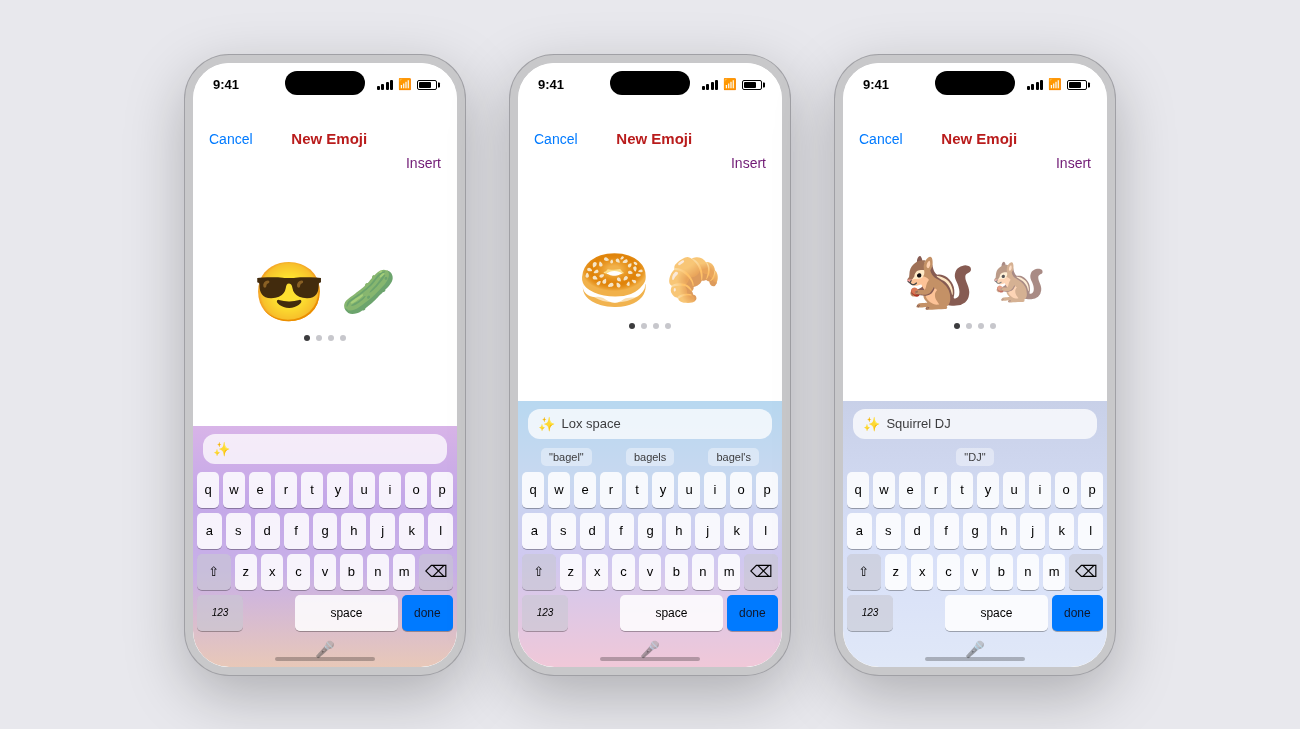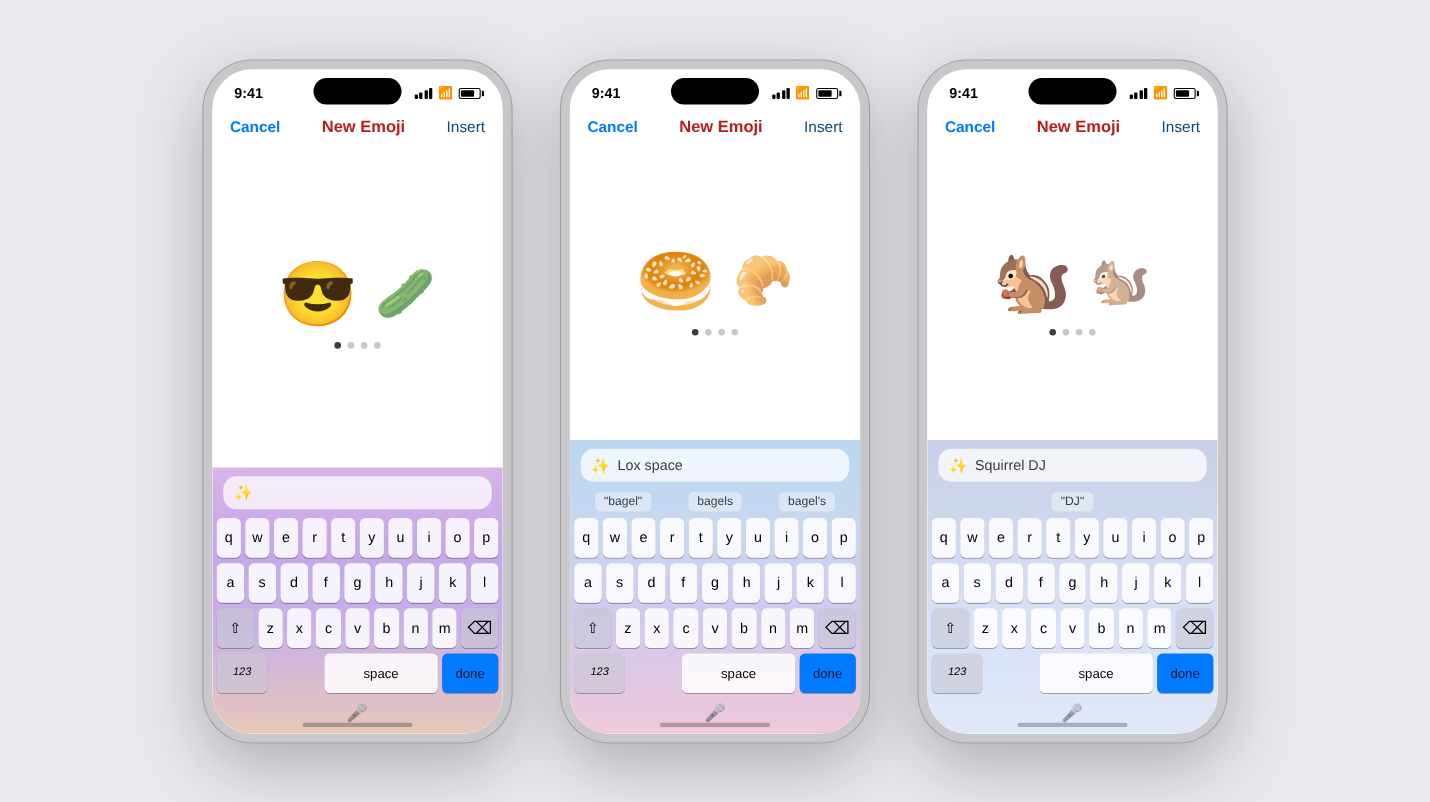--- a/index.html
+++ b/index.html
@@ -128,31 +128,32 @@
       display: flex;
       justify-content: space-between;
       align-items: center;
       padding: 6px 16px 8px;
       background: #fff;
       flex-shrink: 0;
     }
     .nav-cancel {
       color: #007AFF;
       font-size: 14px;
-      font-weight: 700;
+      font-weight: 400;
     }
     .nav-title {
       font-size: 15px;
       font-weight: 600;
       color: #b91c1c;
     }
     .nav-insert {
-      color: #0c4a6e;
+      color: #701a75;
       font-size: 14px;
       font-weight: 400;
+      margin-top: 48px;
     }
 
     
     .emoji-area {
       flex: 1;
       display: flex;
       flex-direction: column;
       align-items: center;
       justify-content: center;
       background: #fff;

